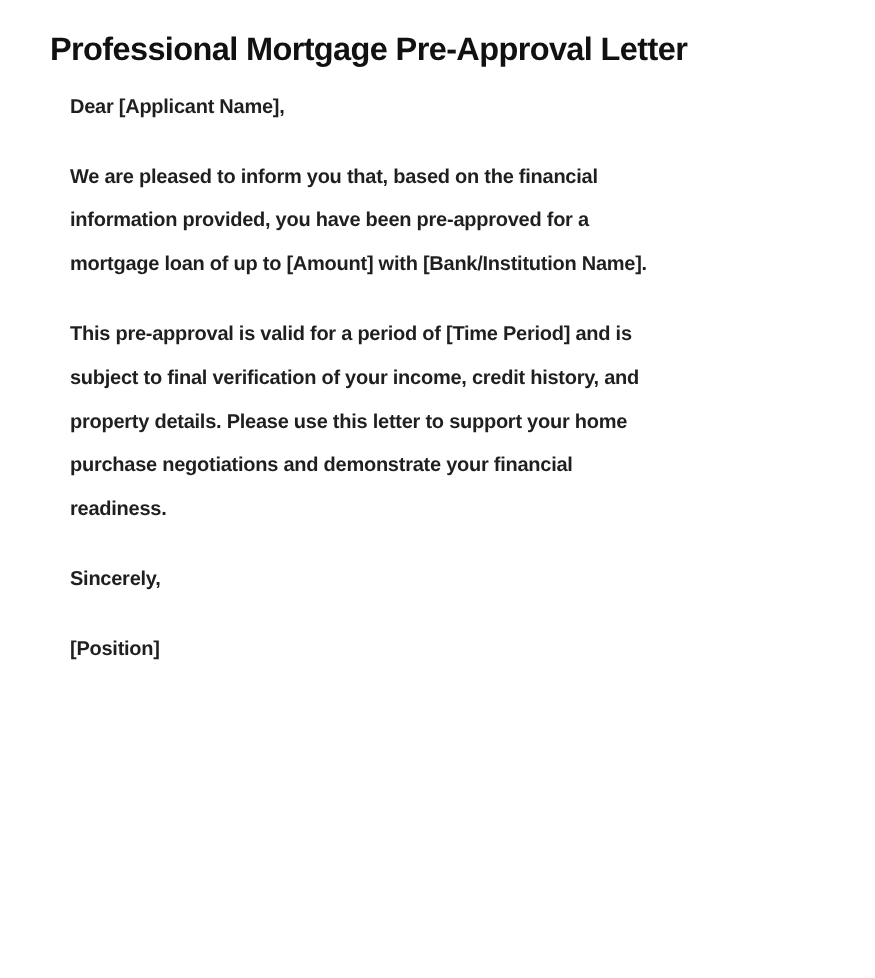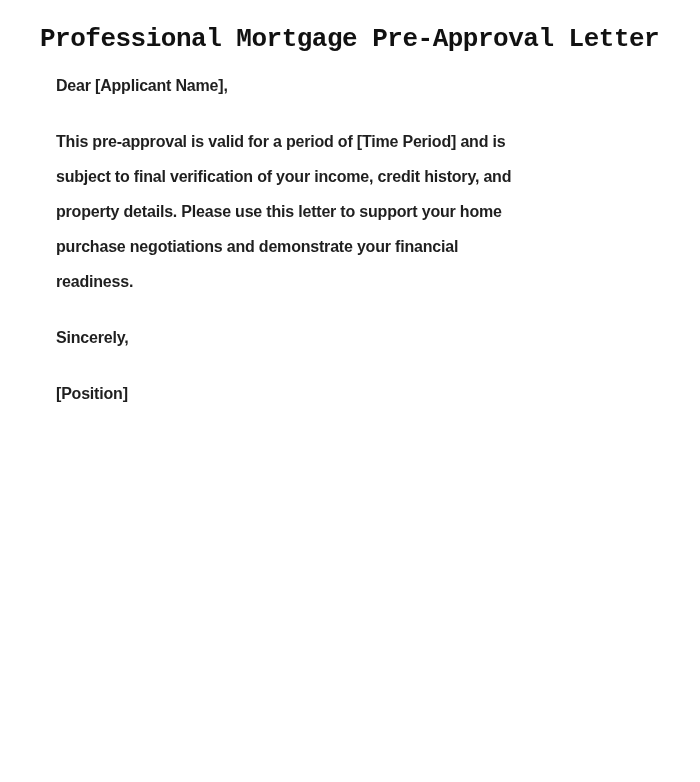--- a/index.html
+++ b/index.html
@@ -18,41 +18,43 @@
     color: #1f1f1f;
     overflow: hidden;
   }
   .doc-title {
     font-size: 26px;
     font-weight: 700;
     line-height: 30px;
     letter-spacing: -0.5px;
     color: #111111;
     margin: 0 0 14px 0;
-    font-family: Liberation Mono, monospace;
   }
   .doc-paragraph {
     font-size: 16px;
     line-height: 35px;
     letter-spacing: -0.2px;
     margin: 0 0 21px 16px;
     white-space: pre-line;   
     max-width: 630px;
     font-weight: bold;
   }
 </style>
 </head>
 <body>
 
 <div class="page">
 
   <h1 class="doc-title">Professional Mortgage Pre-Approval Letter</h1>
 
   <p class="doc-paragraph">Dear [Applicant Name],</p>
 
+  <p class="doc-paragraph">We are pleased to inform you that, based on the financial
+information provided, you have been pre-approved for a
+mortgage loan of up to [Amount] with [Bank/Institution Name].</p>
 
   <p class="doc-paragraph">This pre-approval is valid for a period of [Time Period] and is
 subject to final verification of your income, credit history, and
 property details. Please use this letter to support your home
 purchase negotiations and demonstrate your financial
 readiness.</p>
 
 
   <p class="doc-paragraph">Sincerely,</p>
 

